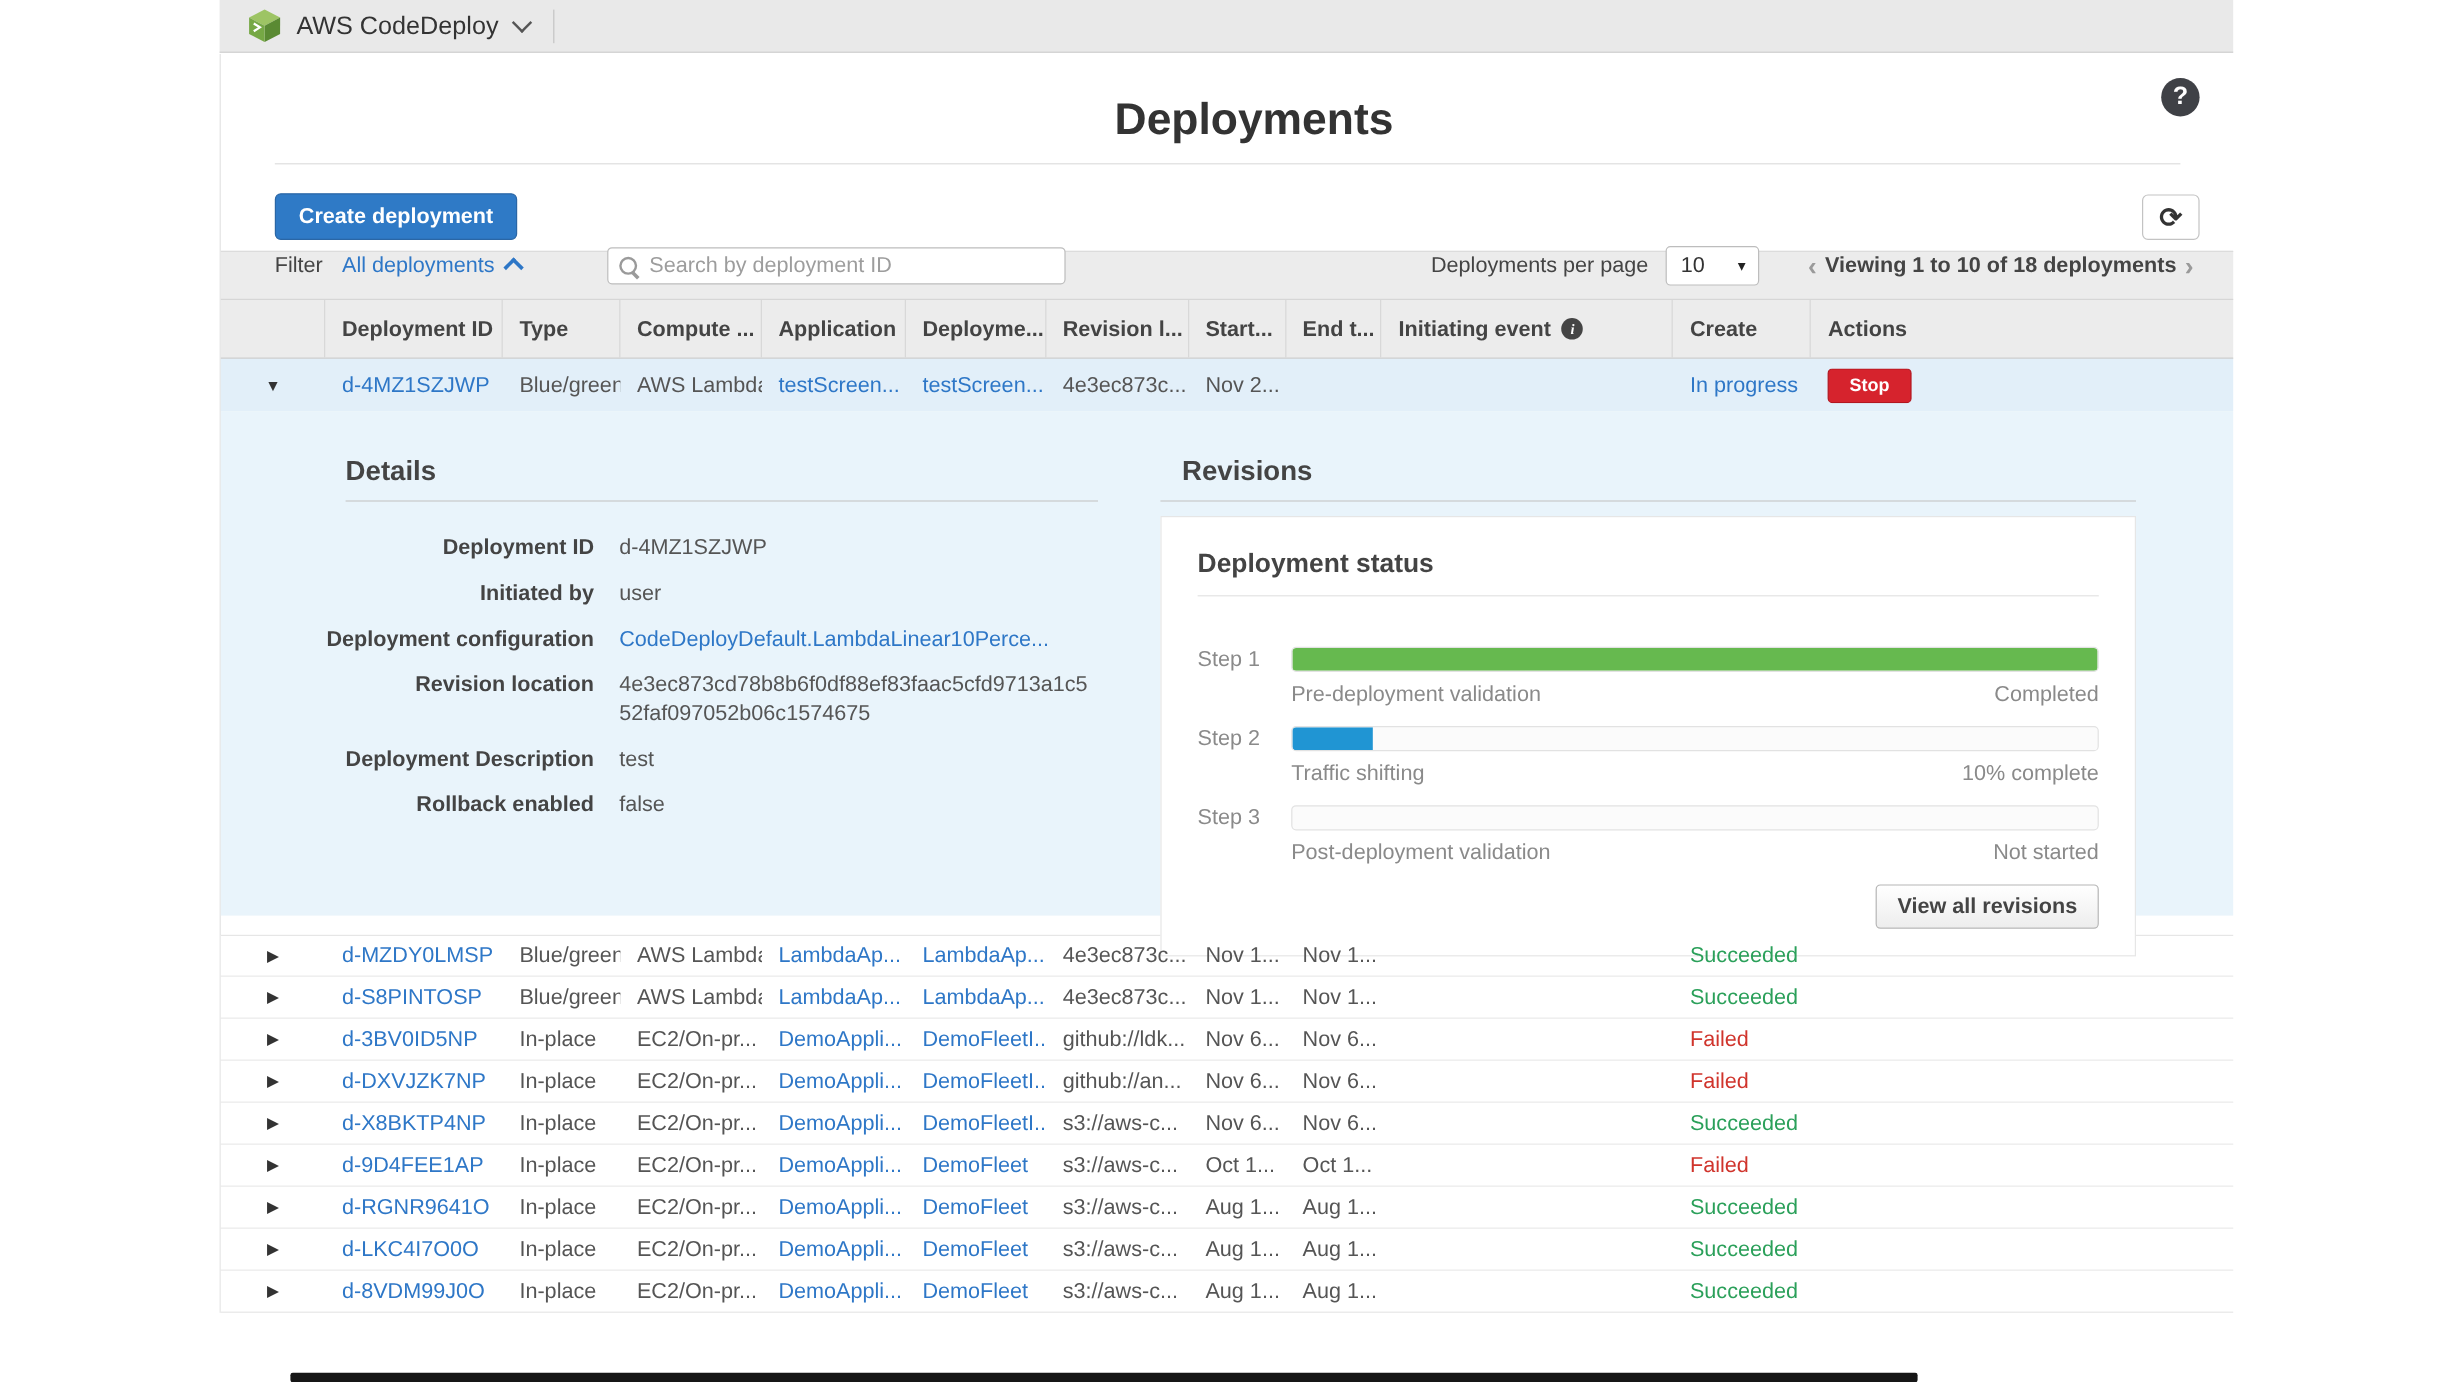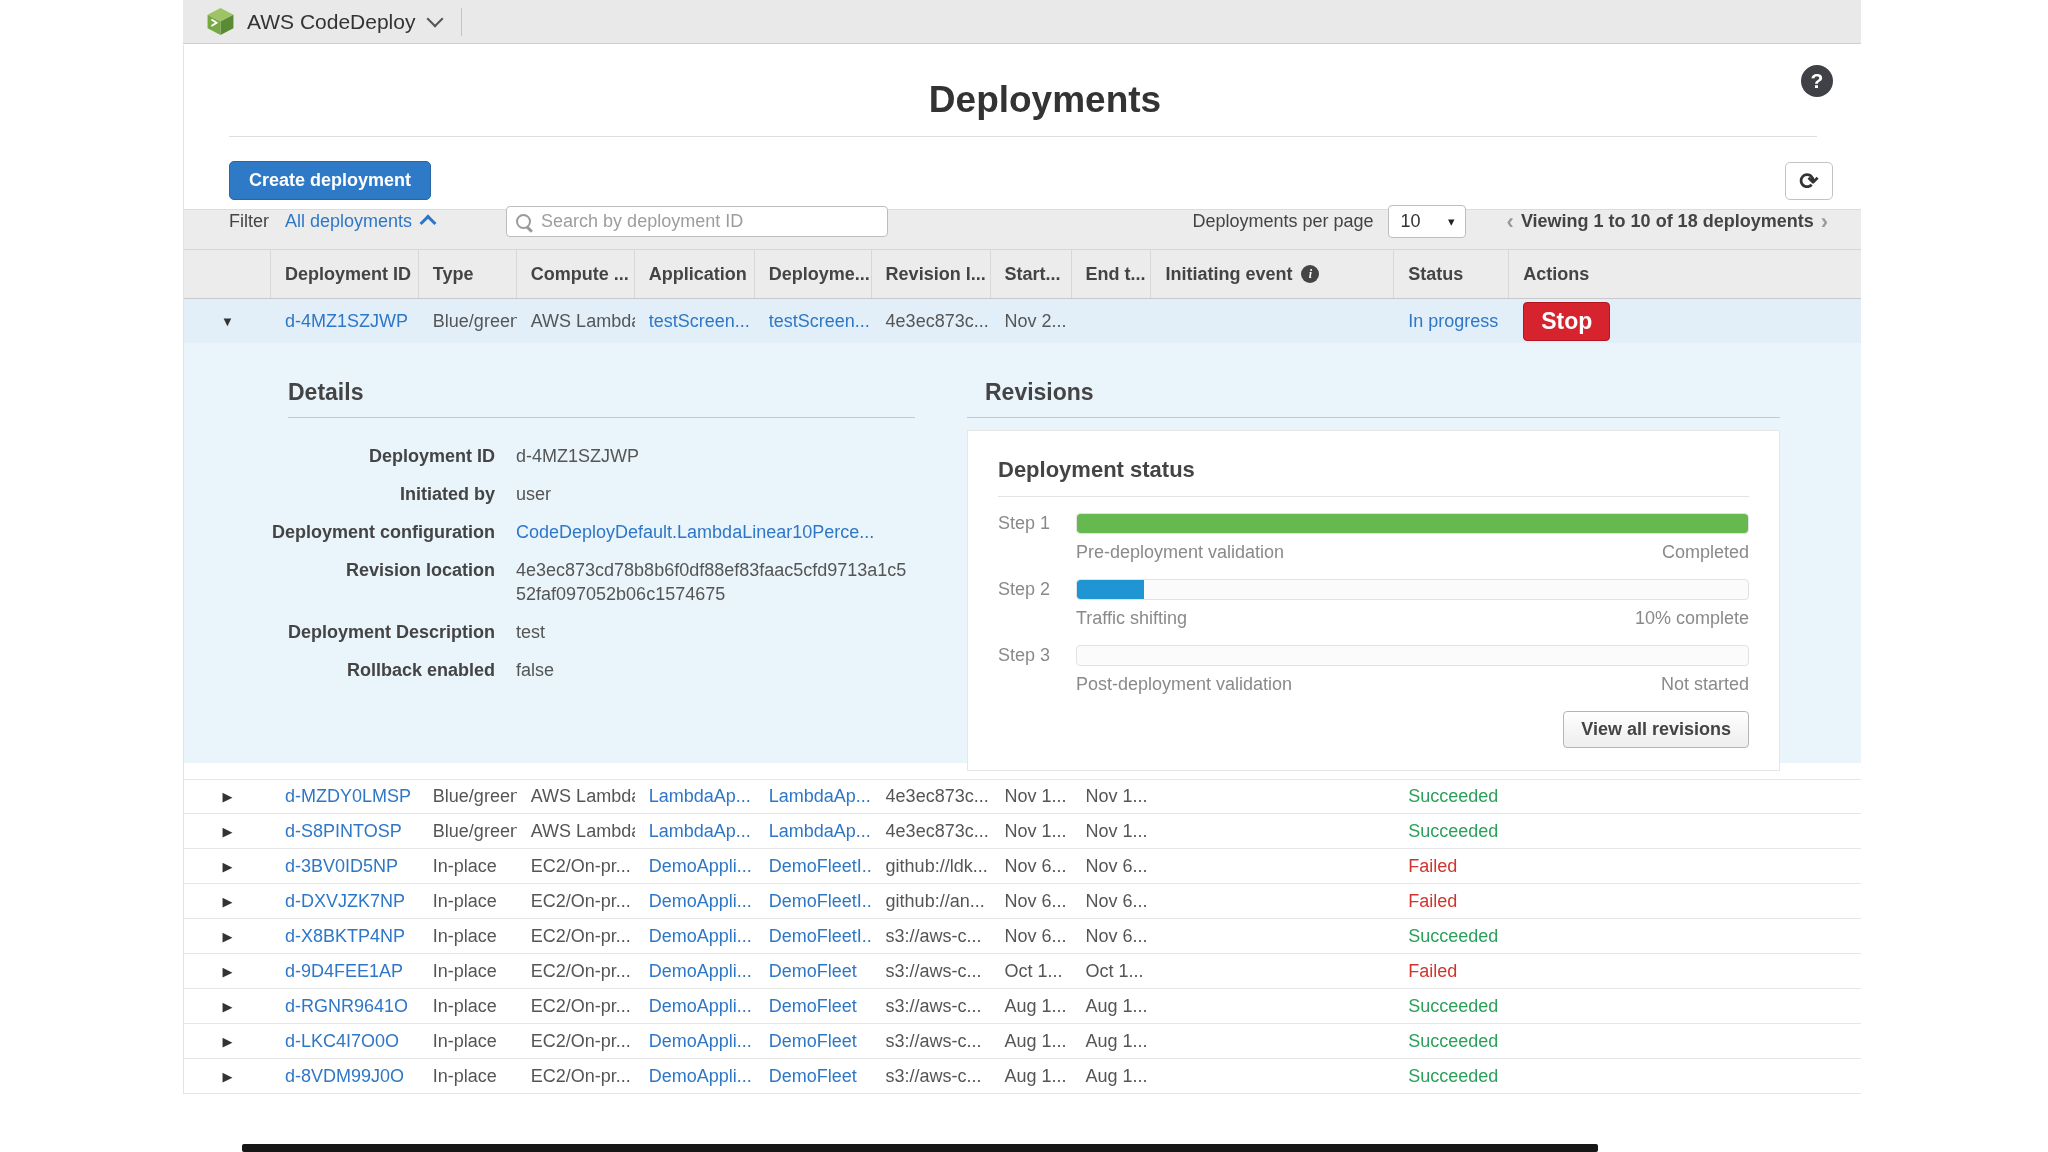--- a/index.html
+++ b/index.html
@@ -64,40 +64,40 @@
   .row{display:flex;align-items:center;height:35px;border-bottom:1px solid #e6e6e6;
     font-size:18px;color:#555;background:#fff;box-sizing:border-box;}
   .row.selected{height:44px;background:var(--c-rowbg);border-bottom:none;}
   .cell{box-sizing:border-box;padding-left:14px;white-space:nowrap;overflow:hidden;}
   .cell-expander{padding-left:0;text-align:center;color:#333;font-size:13px;cursor:pointer;}
   .link{color:var(--c-link);cursor:pointer;}
   .status-succeeded{color:var(--c-green);}
   .status-failed{color:var(--c-red);}
   .status-in-progress{color:var(--c-link);}
   .btn-stop{background:var(--c-stop);border:1px solid #b2161f;color:#fff;font-weight:bold;
-    font-size:23px;padding:5px 17px;border-radius:4px;cursor:pointer;font-family:inherit;}
+    font-size:15px;padding:5px 17px;border-radius:4px;cursor:pointer;font-family:inherit;}
   .rest-rows{margin-top:16px;}
   .rest-rows .row:first-child{border-top:1px solid #e6e6e6;}
   
   .expanded-panel{background:var(--c-panel);height:420px;box-sizing:border-box;
     padding:36px 81px 0 86px;display:flex;}
   .details-col{width:645px;flex:0 0 auto;}
   .section-h{font-size:23px;color:#444;margin:0 0 0 18px;}
   .section-rule{border:none;border-top:1px solid #c9c9c9;margin:11px 0 0 18px;}
   .fields{margin-top:26px;}
   .drow{display:flex;margin-bottom:14px;line-height:24px;}
   .dlabel{width:225px;text-align:right;font-weight:bold;color:#444;font-size:18px;flex:0 0 auto;}
   .dvalue{margin-left:21px;color:#555;font-size:18px;white-space:pre-line;}
   .dvalue.link{color:var(--c-link);}
   .rev-col{flex:1;margin-left:52px;}
   .rev-card{background:#fff;border:1px solid #e6e6e6;margin-top:12px;padding:26px 30px 22px;
     box-sizing:border-box;}
   .card-h{font-size:22px;color:#444;margin:0;}
   .card-rule{border:none;border-top:1px solid #e3e3e3;margin:13px 0 0 0;}
-  .steps{margin-top:16px;}
+  .steps{margin-top:42px;}
   .step-bar-row{display:flex;align-items:center;}
   .step-label{width:78px;color:#8a8a8a;font-size:18px;flex:0 0 auto;}
   .track{flex:1;height:19px;background:#fbfbfb;border:1px solid #e2e2e2;border-radius:4px;overflow:hidden;}
   .fill{height:100%;border-radius:3px 0 0 3px;}
   .fill.green{background:var(--c-pgreen);}
   .fill.blue{background:var(--c-pblue);}
   .fill.none{background:transparent;}
   .step-sub{display:flex;justify-content:space-between;margin:8px 0 16px 78px;
     color:#8a8a8a;font-size:18px;}
   .card-footer{display:flex;justify-content:flex-end;margin-top:4px;}
@@ -156,21 +156,21 @@
         <div class="hcell" style="width: 87px;"></div>
         <div class="hcell" style="width: 148px;">Deployment ID</div>
         <div class="hcell" style="width: 98px;">Type</div>
         <div class="hcell" style="width: 118px;">Compute ...</div>
         <div class="hcell" style="width: 120px;">Application</div>
         <div class="hcell" style="width: 117px;">Deployme...</div>
         <div class="hcell" style="width: 119px;">Revision l...</div>
         <div class="hcell" style="width: 81px;">Start...</div>
         <div class="hcell" style="width: 80px;">End t...</div>
         <div class="hcell" style="width: 243px;">Initiating event<span class="info-icon">i</span></div>
-        <div class="hcell" style="width: 115px;">Status</div>
+        <div class="hcell" style="width: 115px;">Create</div>
         <div class="hcell" style="width: 352px;">Actions</div>
       </div>
     <div id="row-slot-top">
         <div class="row selected">
           <div class="cell cell-expander" style="width: 87px;">▼</div>
           <div class="cell link" style="width: 148px;">d-4MZ1SZJWP</div>
           <div class="cell" style="width: 98px;">Blue/green</div>
           <div class="cell" style="width: 118px;">AWS Lambda</div>
           <div class="cell link" style="width: 120px;">testScreen...</div>
           <div class="cell link" style="width: 117px;">testScreen...</div>

